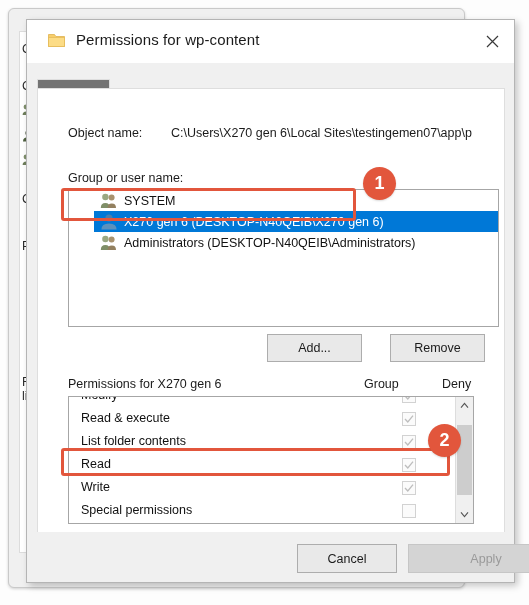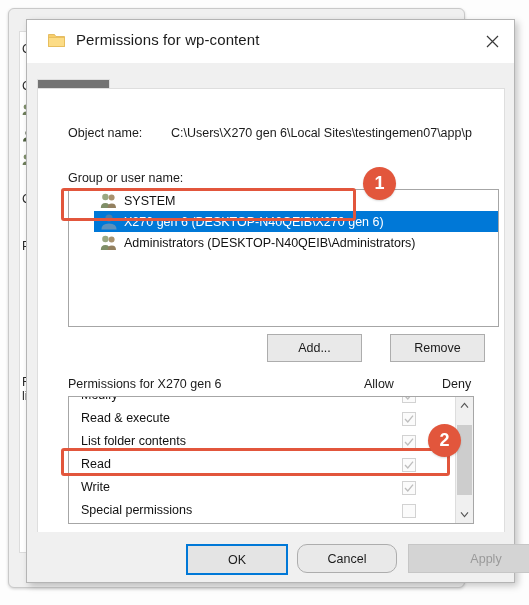--- a/index.html
+++ b/index.html
@@ -253,21 +253,21 @@
               </svg>
           </span>
           <span>Administrators (DESKTOP-N40QEIB\Administrators)</span>
         </div>
       </div>
 
       <div class="btn" style="left:229px;top:245px;width:93px;height:26px;">Add...</div>
       <div class="btn" style="left:352px;top:245px;width:93px;height:26px;">Remove</div>
 
       <div class="lbl" style="left:30px;top:288px;">Permissions for X270 gen 6</div>
-      <div class="lbl" style="left:326px;top:288px;">Allow</div>
+      <div class="lbl" style="left:326px;top:288px;">Group</div>
       <div class="lbl" style="left:404px;top:288px;">Deny</div>
 
       <div class="permbox" style="left:30px;top:307px;width:404px;height:126px;">
 
         <div class="permrow" style="height:11px;overflow:hidden;">
           <span class="pname" style="top:-9px;">Modify</span>
           <span class="cbx allow" style="top:-8px;">
             <svg width="12" height="12" viewBox="0 0 12 12">
                 <path d="M2 6 L4.8 9 L10 2.6" stroke="#bdbdbd" stroke-width="1.3" fill="none"></path>
               </svg>
@@ -331,22 +331,21 @@
           <div class="arw" style="bottom:0;">
             <svg width="9" height="7" viewBox="0 0 9 7">
                 <path d="M1 1.4 L4.5 5.6 L8 1.4" stroke="#555" stroke-width="1.1" fill="none"></path>
               </svg>
           </div>
         </div>
       </div>
     </div>
 
     <div class="footer">
-      <div class="btn def" style="left:159px;top:12px;width:98px;height:27px;">OK</div>
-      <div class="btn" style="left:270px;top:12px;width:98px;height:27px;border-radius:10px;">Cancel</div>
+      <div class="btn" style="left:270px;top:12px;width:98px;height:27px;">Cancel</div>
       <div class="btn dis" style="left:381px;top:12px;width:98px;height:27px;padding-left:28px;">Apply</div>
     </div>
   </div>
 
   <div class="anno-box" style="left:61px;top:188px;width:295px;height:33px;"></div>
   <div class="anno-badge" style="left:363px;top:167px;">1</div>
 
   <div class="anno-box" style="left:61px;top:448px;width:389px;height:28px;"></div>
   <div class="anno-badge" style="left:428px;top:424px;">2</div>
 

